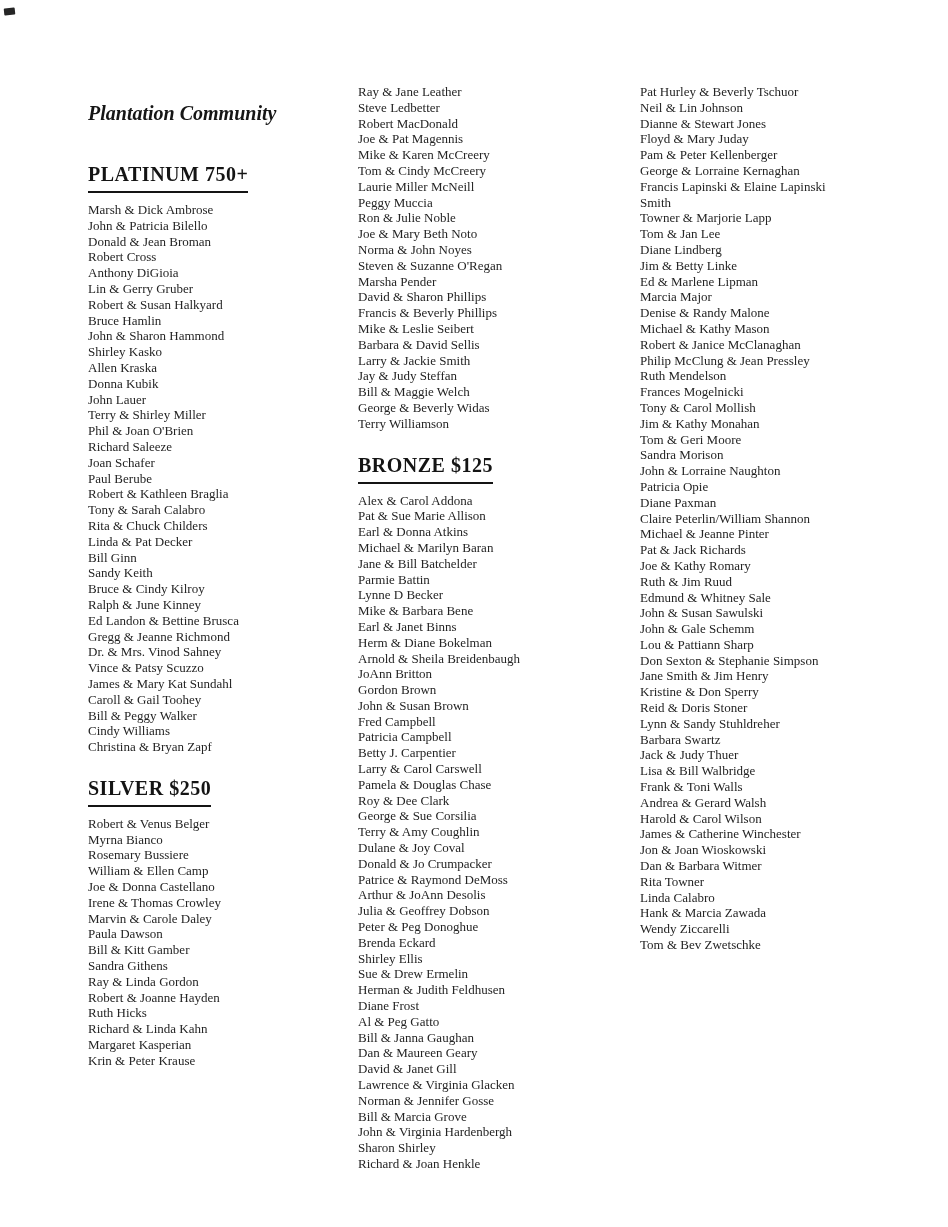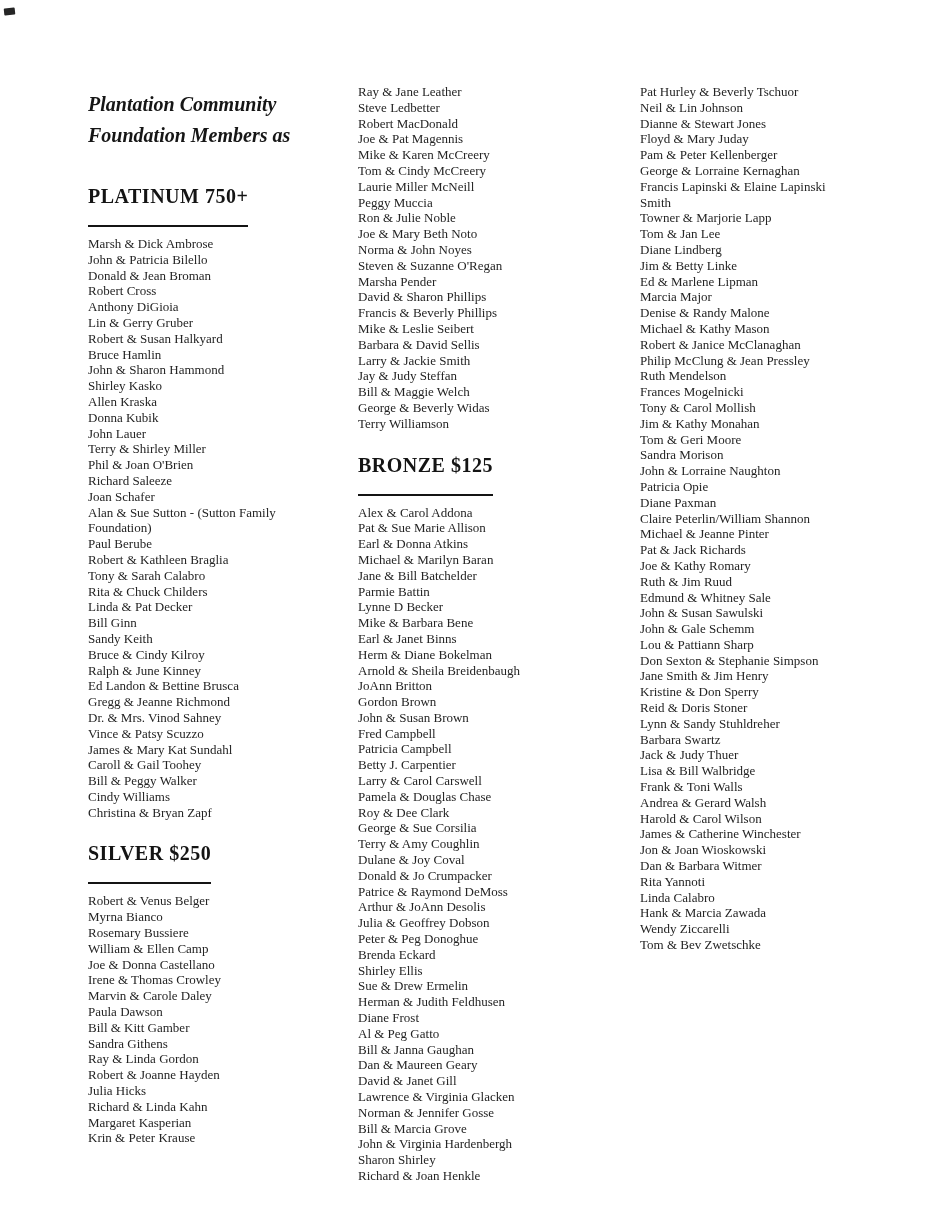--- a/index.html
+++ b/index.html
@@ -42,76 +42,74 @@
   .doc-title {
     padding-top: 5px;
     margin: 0 0 34px 0;
     font-size: 20px;
     line-height: 31px;
     font-weight: bold;
     font-style: italic;
     color: #161616;
     width: 240px;
   }
-  .title-line { display: block; white-space: nowrap; }
+  .title-line { display: block; white-space: nowrap; margin-top: 9px; }
 
   .section-heading {
     margin: 22px 0 9px 0;
     font-size: 20px;
     line-height: 23px;
     font-weight: bold;
     letter-spacing: 0.5px;
     color: #141414;
   }
   .section-heading:first-child { margin-top: 0; }
   .heading-text {
     display: inline-block;
     border-bottom: 2px solid #141414;
-    padding-bottom: 17px;
+    padding-bottom: 5px;
     white-space: nowrap;
   }
 
   .name-list {
     font-size: 13px;
     line-height: 15.8px;
     color: #242424;
   }
   .member { width: 215px; }
 </style>
 </head>
 <body>
 
 <div class="page">
   <div class="scan-mark"></div>
   <div class="columns">
       <div class="col col-1">
         <div class="doc-title">
           <span class="title-line">Plantation Community</span>
-          <span class="title-line">Foundation Members as</span>
         </div>
         <h2 class="section-heading"><span class="heading-text">PLATINUM 750+</span></h2>
         <div class="name-list">
           <div class="member">Marsh &amp; Dick Ambrose</div>
           <div class="member">John &amp; Patricia Bilello</div>
           <div class="member">Donald &amp; Jean Broman</div>
           <div class="member">Robert Cross</div>
           <div class="member">Anthony DiGioia</div>
           <div class="member">Lin &amp; Gerry Gruber</div>
           <div class="member">Robert &amp; Susan Halkyard</div>
           <div class="member">Bruce Hamlin</div>
           <div class="member">John &amp; Sharon Hammond</div>
           <div class="member">Shirley Kasko</div>
           <div class="member">Allen Kraska</div>
           <div class="member">Donna Kubik</div>
           <div class="member">John Lauer</div>
           <div class="member">Terry &amp; Shirley Miller</div>
           <div class="member">Phil &amp; Joan O'Brien</div>
           <div class="member">Richard Saleeze</div>
           <div class="member">Joan Schafer</div>
-          <div class="member">Alan &amp; Sue Sutton - (Sutton Family Foundation)</div>
         </div>
         <div class="name-list">
           <div class="member">Paul Berube</div>
           <div class="member">Robert &amp; Kathleen Braglia</div>
           <div class="member">Tony &amp; Sarah Calabro</div>
           <div class="member">Rita &amp; Chuck Childers</div>
           <div class="member">Linda &amp; Pat Decker</div>
           <div class="member">Bill Ginn</div>
           <div class="member">Sandy Keith</div>
           <div class="member">Bruce &amp; Cindy Kilroy</div>
@@ -133,21 +131,21 @@
           <div class="member">Rosemary Bussiere</div>
           <div class="member">William &amp; Ellen Camp</div>
           <div class="member">Joe &amp; Donna Castellano</div>
           <div class="member">Irene &amp; Thomas Crowley</div>
           <div class="member">Marvin &amp; Carole Daley</div>
           <div class="member">Paula Dawson</div>
           <div class="member">Bill &amp; Kitt Gamber</div>
           <div class="member">Sandra Githens</div>
           <div class="member">Ray &amp; Linda Gordon</div>
           <div class="member">Robert &amp; Joanne Hayden</div>
-          <div class="member">Julia Hicks</div>
+          <div class="member">Ruth Hicks</div>
           <div class="member">Richard &amp; Linda Kahn</div>
           <div class="member">Margaret Kasperian</div>
           <div class="member">Krin &amp; Peter Krause</div>
         </div>
       </div>
       <div class="col col-2">
         <div class="name-list">
           <div class="member">Ray &amp; Jane Leather</div>
           <div class="member">Steve Ledbetter</div>
           <div class="member">Robert MacDonald</div>
@@ -262,21 +260,21 @@
           <div class="member">Lynn &amp; Sandy Stuhldreher</div>
           <div class="member">Barbara Swartz</div>
           <div class="member">Jack &amp; Judy Thuer</div>
           <div class="member">Lisa &amp; Bill Walbridge</div>
           <div class="member">Frank &amp; Toni Walls</div>
           <div class="member">Andrea &amp; Gerard Walsh</div>
           <div class="member">Harold &amp; Carol Wilson</div>
           <div class="member">James &amp; Catherine Winchester</div>
           <div class="member">Jon &amp; Joan Wioskowski</div>
           <div class="member">Dan &amp; Barbara Witmer</div>
-          <div class="member">Rita Yannoti</div>
+          <div class="member">Rita Towner</div>
           <div class="member">Linda Calabro</div>
           <div class="member">Hank &amp; Marcia Zawada</div>
           <div class="member">Wendy Ziccarelli</div>
           <div class="member">Tom &amp; Bev Zwetschke</div>
         </div>
       </div>
     </div>
 </div>
 
 </body></html>

